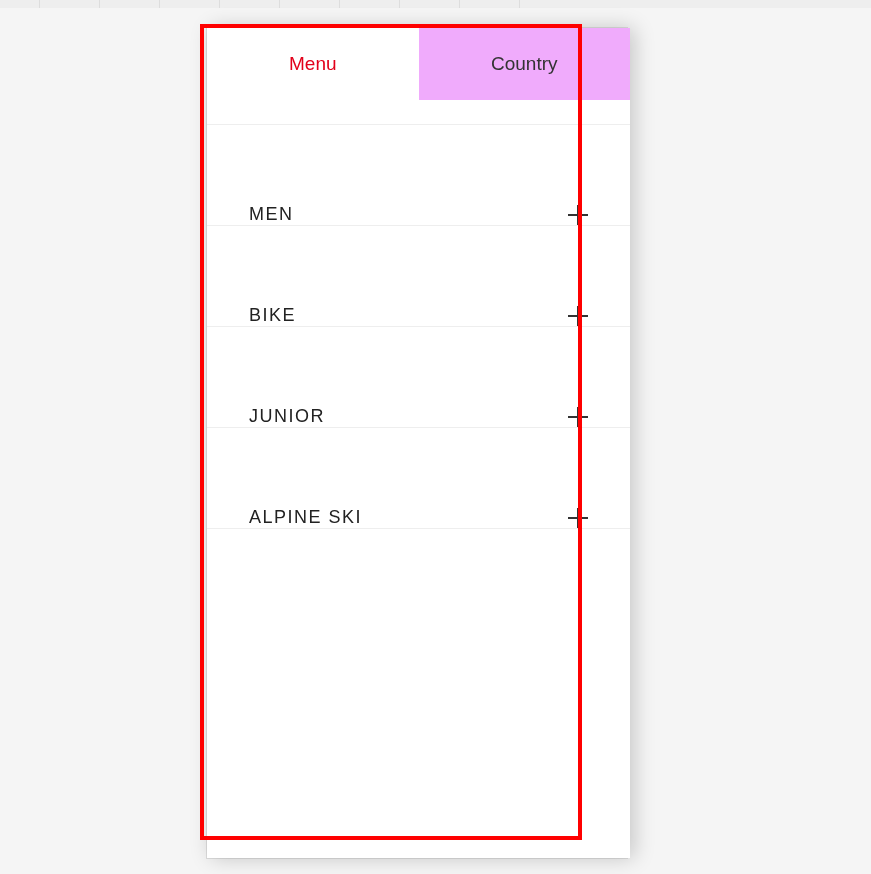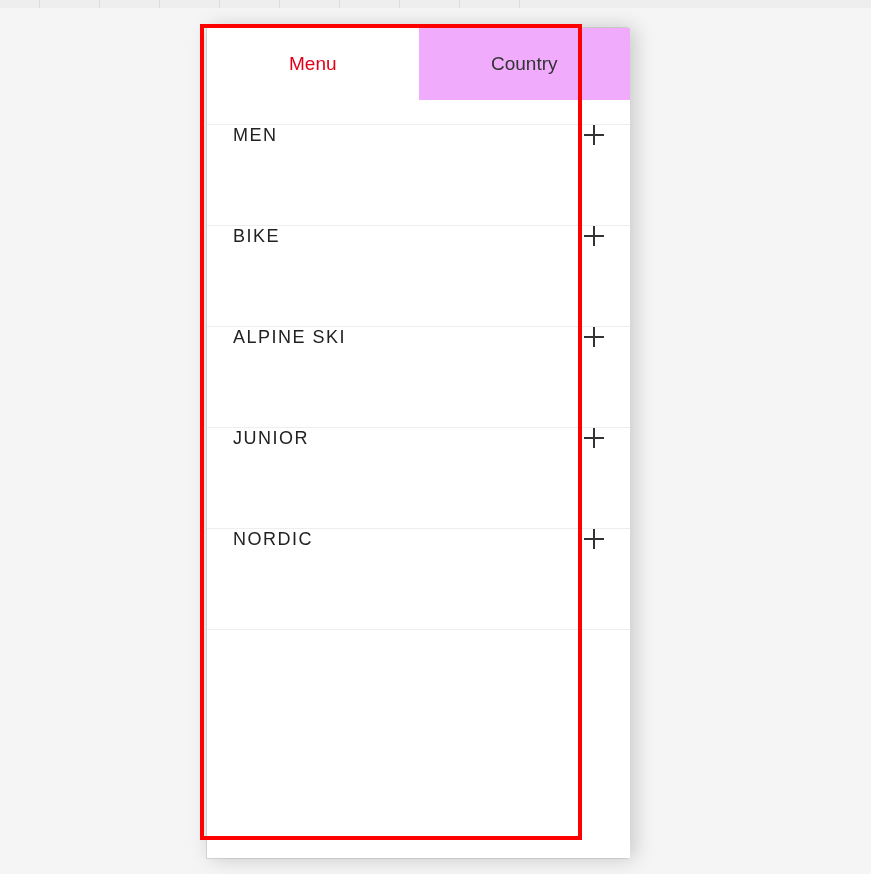--- a/index.html
+++ b/index.html
@@ -112,23 +112,23 @@
       color: #333;
     }
     .spacer {
       height: 25px;
       border-bottom: 1px solid #eee;
     }
     .category {
       height: 101px;
       border-bottom: 1px solid #eee;
       display: flex;
-      align-items: flex-start;
+      align-items: flex-end;
       justify-content: space-between;
-      padding: 0 26px;
+      padding: 0 42px;
       cursor: pointer;
     }
     .category-label {
       font-size: 18px;
       letter-spacing: 1.5px;
       color: #222;
       font-weight: 400;
     }
     .plus-icon {
       width: 20px;
@@ -204,27 +204,23 @@
 
     <div class="category">
       <span class="category-label">MEN</span>
       <span class="plus-icon"></span>
     </div>
     <div class="category">
       <span class="category-label">BIKE</span>
       <span class="plus-icon"></span>
     </div>
     <div class="category">
+      <span class="category-label">JUNIOR</span>
+      <span class="plus-icon"></span>
+    </div>
+    <div class="category">
       <span class="category-label">ALPINE SKI</span>
       <span class="plus-icon"></span>
     </div>
-    <div class="category">
-      <span class="category-label">JUNIOR</span>
-      <span class="plus-icon"></span>
-    </div>
-    <div class="category">
-      <span class="category-label">NORDIC</span>
-      <span class="plus-icon"></span>
-    </div>
   </div>
 </div>
 
 <div class="highlight-box"></div>
 
 </body></html>

